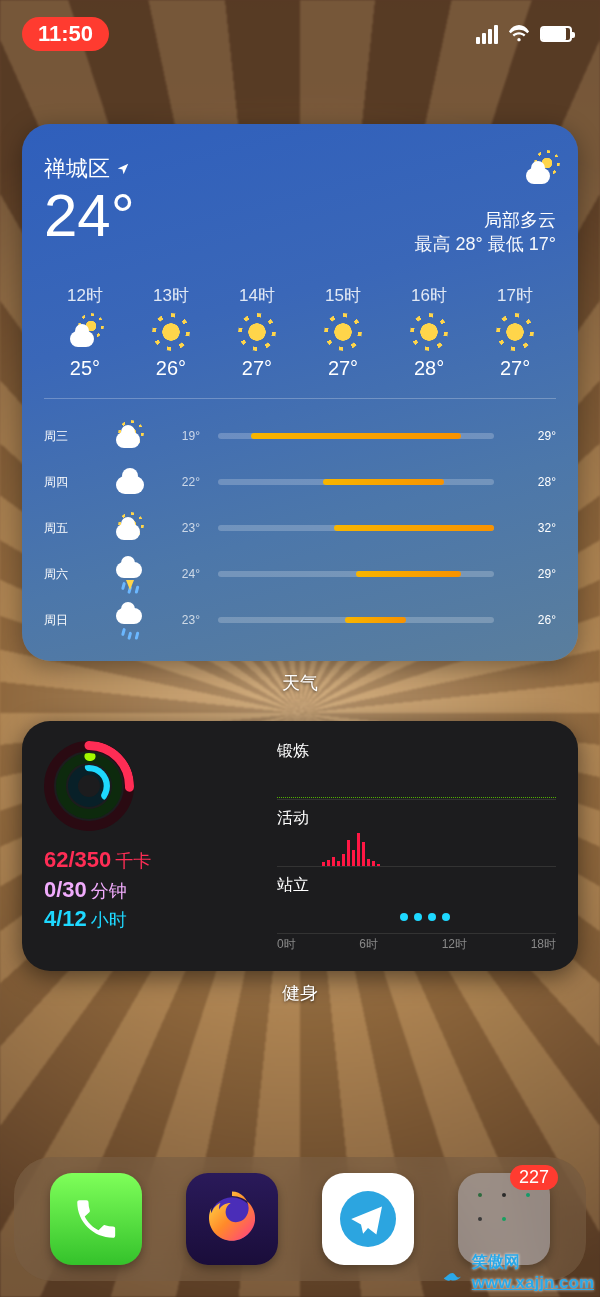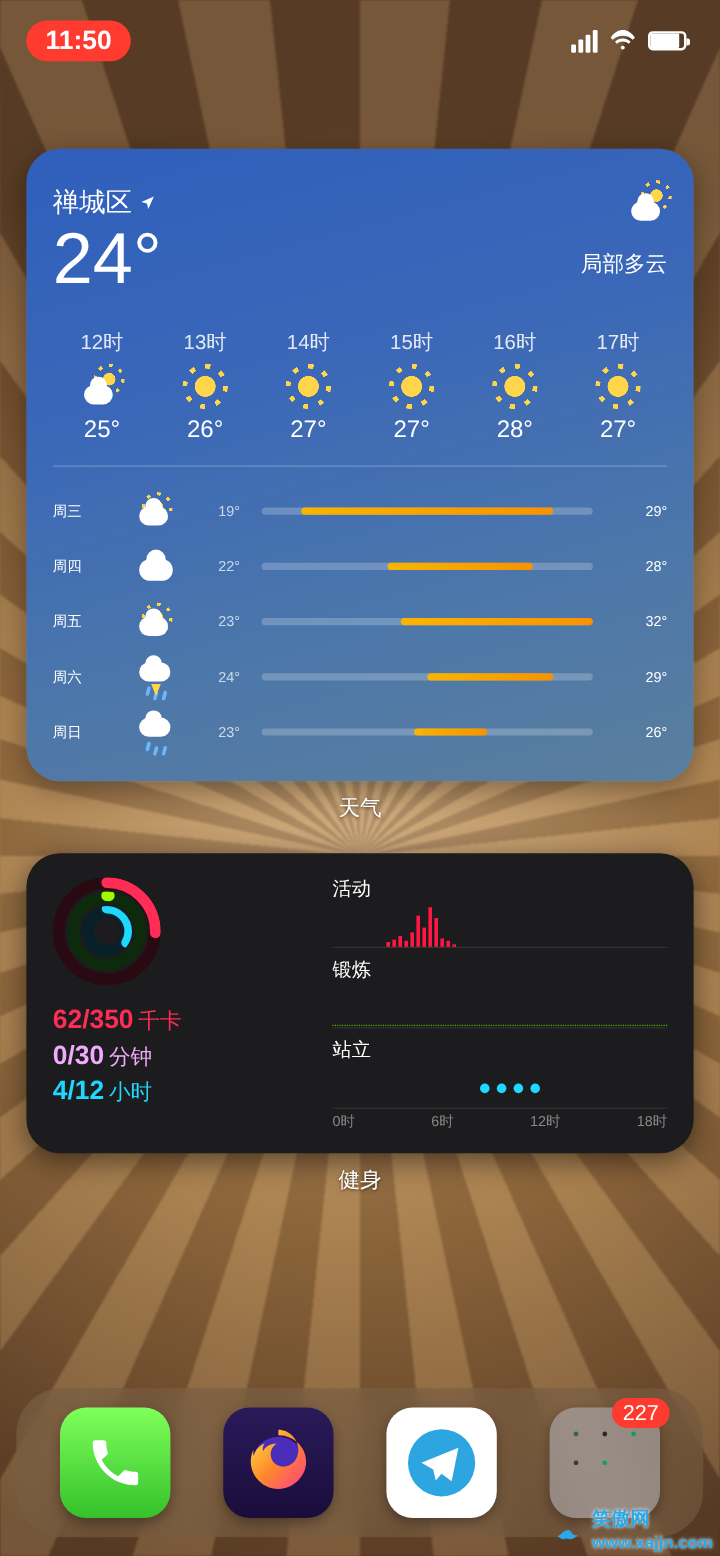--- a/index.html
+++ b/index.html
@@ -131,21 +131,21 @@
 .app { width:92px; height:92px; border-radius:22px; position:relative; box-shadow:0 4px 10px rgba(0,0,0,.3);}
 .app.phone{background:linear-gradient(180deg,#7fff5a,#34c22b);display:flex;align-items:center;justify-content:center;}
 .app.ff{background:linear-gradient(180deg,#2a1a5a,#1a0d3a);display:flex;align-items:center;justify-content:center;}
 .app.tg{background:#fff;display:flex;align-items:center;justify-content:center;}
 .app.folder{background:rgba(180,180,190,.55);padding:20px;display:grid;grid-template-columns:1fr 1fr 1fr;grid-template-rows:1fr 1fr 1fr;gap:20px;}
 .app.folder .mini{border-radius:6px;}
 .badge{position:absolute;top:-8px;right:-8px;background:#ff3b30;color:#fff;font-size:18px;font-weight:500;padding:2px 9px;border-radius:20px;}
 
 
 .wm{position:absolute;right:6px;bottom:4px;color:#2aa8e8;font-size:16px;font-weight:600;display:flex;align-items:center;gap:4px;text-shadow:0 0 3px #fff;}
-.wm .sub{font-size:14px;color:#2aa8e8;}
+.wm .sub{font-size:17px;color:#2aa8e8;text-decoration:underline;}
 .loc-arrow{width:14px;height:14px;display:inline-block;}
 </style>
 </head>
 <body>
 
 <div class="bg-layer"></div>
 
 <div class="status-bar">
   <div class="time-pill">11:50</div>
   <div class="status-icons">
@@ -176,20 +176,21 @@
             </svg>
         </div>
         <div class="w-temp">24°</div>
       </div>
       <div class="w-right">
         <div class="ico psun">
             <div class="s sun"></div>
             <div class="c"></div>
           </div>
         <div class="w-cond">局部多云</div>
+        <div class="w-hilo">最高 28° 最低 17°</div>
       </div>
     </div>
 
     <div class="hourly" id="hourly">
   <div class="hr-col">
     <div class="hr-time">12时</div>
     <div class="ico psun">
             <div class="s sun"></div>
             <div class="c"></div>
           </div>
@@ -313,20 +314,24 @@
             <svg class="arc" viewBox="0 0 100 100">
               <circle cx="50" cy="50" r="45" fill="none" stroke="#1ed8ff" stroke-width="20" stroke-dasharray="94 283" stroke-linecap="round" transform="rotate(-90 50 50)"></circle>
             </svg>
           </div>
       </div>
       <div class="stat c-move"><span class="num">62/350</span><span class="unit">千卡</span></div>
       <div class="stat c-ex"><span class="num">0/30</span><span class="unit">分钟</span></div>
       <div class="stat c-st"><span class="num">4/12</span><span class="unit">小时</span></div>
     </div>
     <div class="f-right">
+      <div class="chart-block">
+        <div class="chart-label">锻炼</div>
+        <div class="mini-chart line"></div>
+      </div>
       <div class="chart-block">
         <div class="chart-label">活动</div>
         <div class="mini-chart bars" id="act-bars">
             <span style="height:0%"></span>
             <span style="height:0%"></span>
             <span style="height:0%"></span>
             <span style="height:0%"></span>
             <span style="height:0%"></span>
             <span style="height:0%"></span>
             <span style="height:0%"></span>
@@ -343,24 +348,20 @@
             <span style="height:71.42857142857143%"></span>
             <span style="height:21.428571428571427%"></span>
             <span style="height:14.285714285714285%"></span>
             <span style="height:7.142857142857142%"></span>
             <span style="height:0%"></span>
             <span style="height:0%"></span>
             <span style="height:0%"></span>
           </div>
       </div>
       <div class="chart-block">
-        <div class="chart-label">锻炼</div>
-        <div class="mini-chart line"></div>
-      </div>
-      <div class="chart-block">
         <div class="chart-label">站立</div>
         <div class="mini-chart dots" id="stand-dots">
             <span></span>
             <span></span>
             <span></span>
             <span></span>
           </div>
         <div class="axis" id="axis">
             <span>0时</span>
             <span>6时</span>

